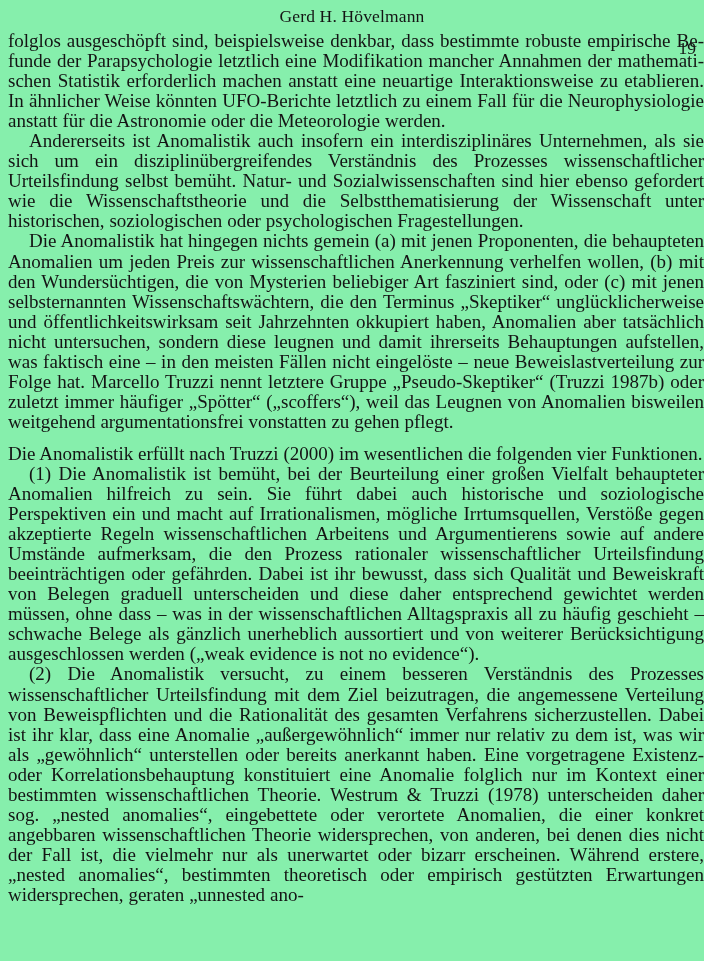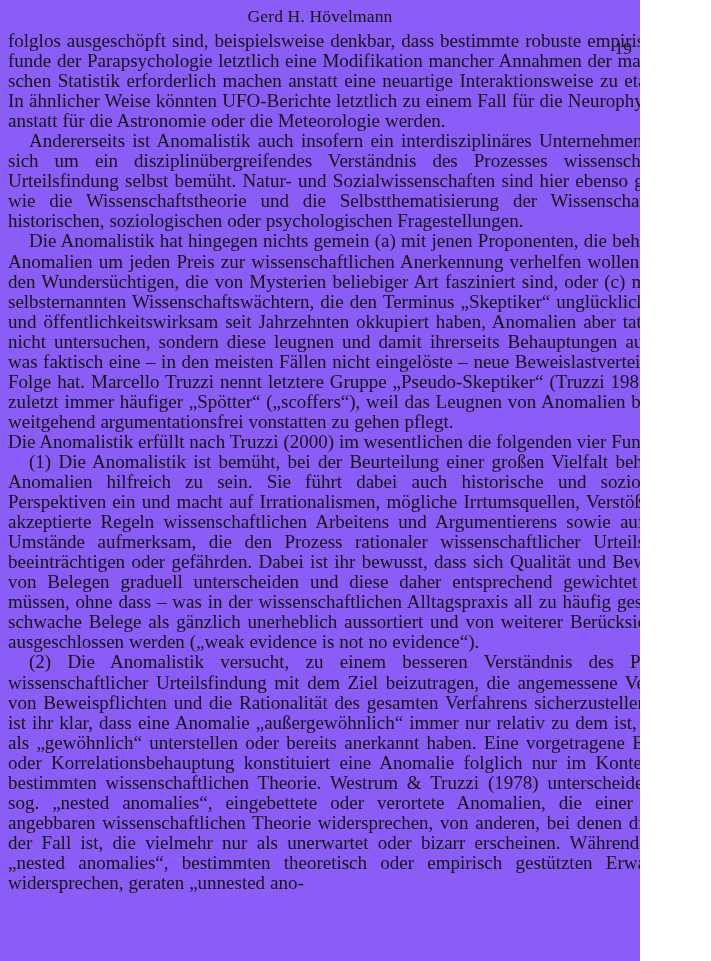--- a/index.html
+++ b/index.html
@@ -57,28 +57,28 @@
     font-size: 19px;
     line-height: 20.05px;
     text-align: justify;
     text-justify: inter-word;
     -moz-hyphens: manual;
     hyphens: manual;
     word-spacing: .1px;
     color: #141414;
   }
   p.para.indent { text-indent: 21px; }
-  p.para.flush  { text-indent: 0; }
+  p.para.flush  { text-indent: 0; margin-top: 12px; }
   
   p.para { text-align-last: left; }
 </style>
 </head>
 <body>
 
-<div class="page" style="width: 640px; height: 961px; background: #8b5cf6; color: rgb(20, 20, 20);">
+<div class="page" style="width: 704px; height: 961px; background: #86efac; color: rgb(20, 20, 20);">
 
   <div class="running-head">
     <div class="rh-title">Gerd H. Hövelmann</div>
     <div class="rh-folio">19</div>
   </div>
 
   <div class="textblock">
     <p class="para indent" style="text-indent: 0px;">folglos ausgeschöpft sind, beispielsweise denkbar, dass bestimmte robuste empirische Be­funde der Parapsychologie letztlich eine Modifikation mancher Annahmen der mathemati­schen Statistik erforderlich machen anstatt eine neuartige Interaktionsweise zu etablieren. In ähnlicher Weise könnten UFO-Berichte letztlich zu einem Fall für die Neurophysiologie anstatt für die Astronomie oder die Meteorologie werden.</p>
     <p class="para indent" style="text-indent: 21px;">Andererseits ist Anomalistik auch insofern ein interdisziplinäres Unternehmen, als sie sich um ein disziplinübergreifendes Verständnis des Prozesses wissenschaftlicher Urteilsfindung selbst bemüht. Natur- und Sozialwissenschaften sind hier ebenso gefordert wie die Wissen­schaftstheorie und die Selbstthematisierung der Wissenschaft unter historischen, soziologi­schen oder psychologischen Fragestellungen.</p>
     <p class="para indent" style="text-indent: 21px;">Die Anomalistik hat hingegen nichts gemein (a) mit jenen Proponenten, die behaupteten Anomalien um jeden Preis zur wissenschaftlichen Anerkennung verhelfen wollen, (b) mit den Wundersüchtigen, die von Mysterien beliebiger Art fasziniert sind, oder (c) mit jenen selbsternannten Wissenschaftswächtern, die den Terminus „Skeptiker“ unglücklicherweise und öffentlichkeitswirksam seit Jahrzehnten okkupiert haben, Anomalien aber tatsächlich nicht untersuchen, sondern diese leugnen und damit ihrerseits Behauptungen aufstellen, was faktisch eine – in den meisten Fällen nicht eingelöste – neue Beweislastverteilung zur Folge hat. Marcello Truzzi nennt letztere Gruppe „Pseudo-Skeptiker“ (Truzzi 1987b) oder zuletzt immer häufiger „Spötter“ („scoffers“), weil das Leugnen von Anomalien bisweilen weitge­hend argumentationsfrei vonstatten zu gehen pflegt.</p>

